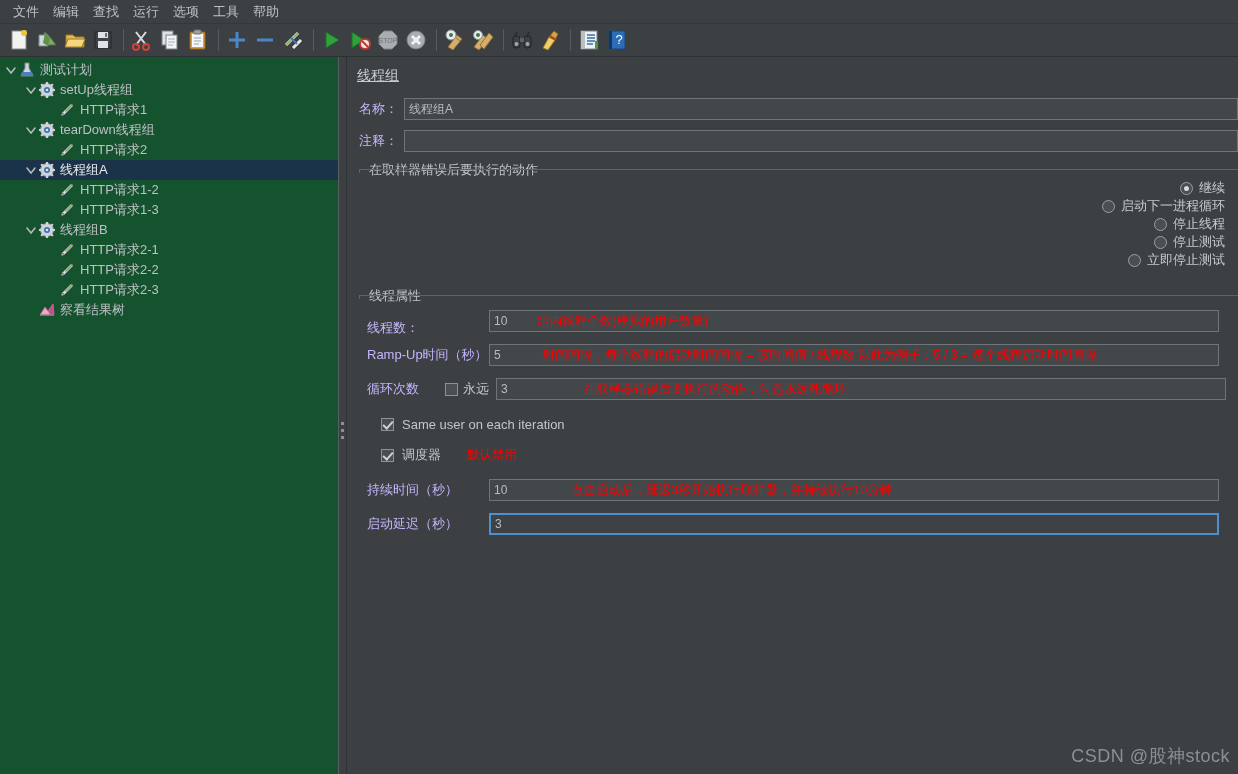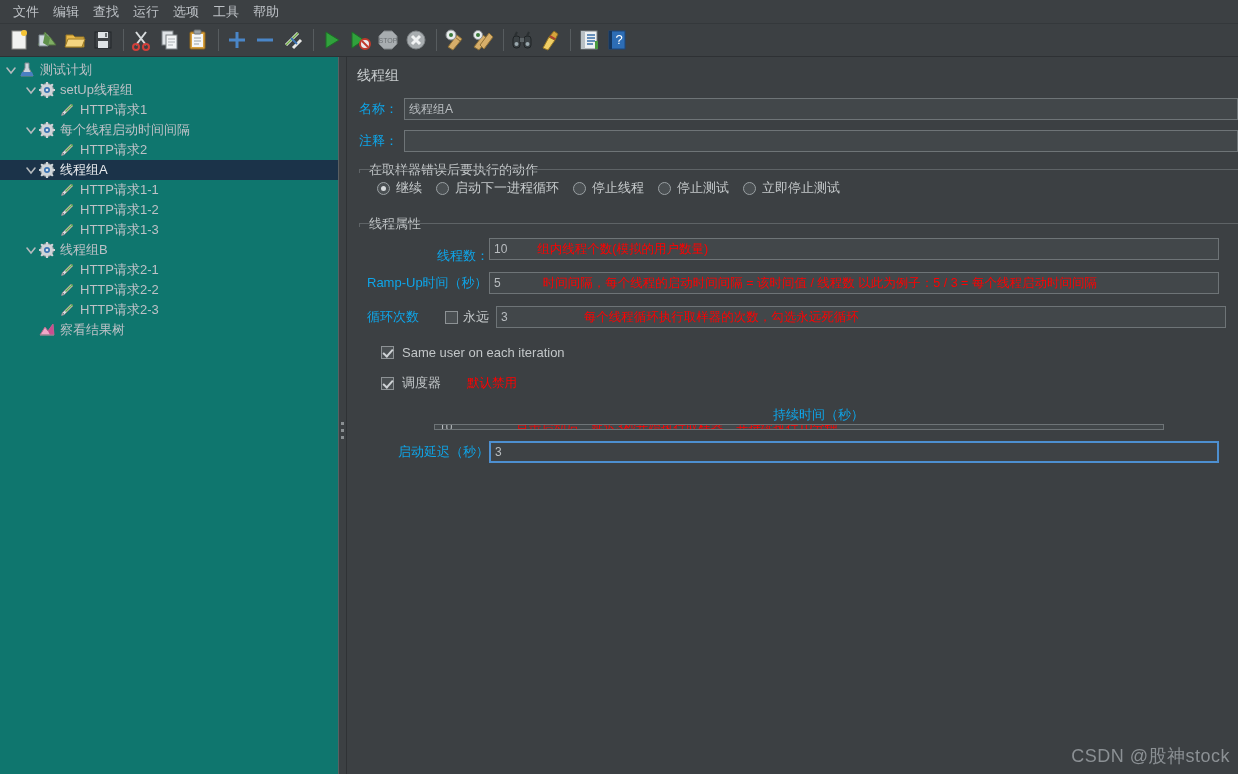--- a/index.html
+++ b/index.html
@@ -54,21 +54,21 @@
   
   #main {
     display: flex;
     height: 717px;
     background: #3c4043;
   }
 
   
   #tree-panel {
     width: 338px;
-    background: #0f766e;
+    background: #14532d;
     overflow: hidden;
     padding-top: 3px;
     flex: 0 0 338px;
   }
   .tree-row {
     height: 20px;
     display: flex;
     align-items: center;
     font-size: 13px;
     color: #bdc1c6;
@@ -122,33 +122,33 @@
     flex: 1 1 auto;
     background: #3c4043;
     overflow: hidden;
     position: relative;
     padding: 10px 0 0 8px;
   }
   #panel-title {
     color: #c8ccce;
     font-size: 14px;
     margin: 0 0 12px 2px;
+    text-decoration: underline;
   }
   .field-row {
     display: flex;
     align-items: center;
     margin-bottom: 8px;
     height: 24px;
   }
   .field-label {
-    color: #0ea5e9;
+    color: #c4b5fd;
     font-size: 13px;
     flex: 0 0 auto;
     white-space: nowrap;
-    text-align: right;
   }
   .txt {
     background: #42474a;
     border: 1px solid #6e7477;
     height: 22px;
     color: #b9bdc0;
     font-size: 12px;
     padding: 1px 4px;
     line-height: 20px;
     display: flex;
@@ -193,22 +193,23 @@
   }
   .gb-corner-l {
     position: absolute;
     left: 0; top: 8px;
     width: 1px; height: 4px;
     background: #5e6366;
   }
 
   .radios {
     display: flex;
-    align-items: flex-start;
+    align-items: flex-end;
     padding: 8px 0 4px 18px;
+    flex-direction: column;
   }
   .radio-wrap {
     display: flex;
     align-items: center;
     margin-right: 14px;
     font-size: 13px;
     color: #c6cacc;
     white-space: nowrap;
   }
   .radio {
@@ -484,21 +485,21 @@
           </svg>
         </span>
         <span class="ticon">
           <svg width="16" height="16" viewBox="0 0 16 16">
             <circle cx="8" cy="8" r="6.5" fill="#cfd4d8" stroke="#8a9096"></circle>
             <circle cx="8" cy="8" r="3" fill="#3b73b3"></circle>
             <circle cx="8" cy="8" r="1.3" fill="#dfe5ea"></circle>
             <path d="M8 0.5 v2.2 M8 13.3 v2.2 M0.5 8 h2.2 M13.3 8 h2.2 M2.8 2.8 l1.6 1.6 M11.6 11.6 l1.6 1.6 M13.2 2.8 l-1.6 1.6 M4.4 11.6 l-1.6 1.6" stroke="#cfd4d8" stroke-width="2.2" stroke-linecap="round"></path>
           </svg>
         </span>
-        <span class="tlabel">每个线程启动时间间隔</span>
+        <span class="tlabel">tearDown线程组</span>
       </div>
       <div class="tree-row">
         <span style="display: inline-block; width: 44px; flex: 0 0 44px;"></span>
         <span class="tw"></span>
         <span class="ticon">
           <svg width="16" height="16" viewBox="0 0 16 16">
             <path d="M2.5 13.5 l3 -1 L14 4 l-2 -2 L3.5 10.5 Z" fill="#d9dde0" stroke="#80868b"></path>
             <path d="M3.5 10.5 l2 2" stroke="#80868b"></path>
             <path d="M6 9 L13 2 l1 1 L7 10 Z" fill="#62b04a"></path>
           </svg>
@@ -514,32 +515,20 @@
         </span>
         <span class="ticon">
           <svg width="16" height="16" viewBox="0 0 16 16">
             <circle cx="8" cy="8" r="6.5" fill="#cfd4d8" stroke="#8a9096"></circle>
             <circle cx="8" cy="8" r="3" fill="#3b73b3"></circle>
             <circle cx="8" cy="8" r="1.3" fill="#dfe5ea"></circle>
             <path d="M8 0.5 v2.2 M8 13.3 v2.2 M0.5 8 h2.2 M13.3 8 h2.2 M2.8 2.8 l1.6 1.6 M11.6 11.6 l1.6 1.6 M13.2 2.8 l-1.6 1.6 M4.4 11.6 l-1.6 1.6" stroke="#cfd4d8" stroke-width="2.2" stroke-linecap="round"></path>
           </svg>
         </span>
         <span class="tlabel">线程组A</span>
-      </div>
-      <div class="tree-row">
-        <span style="display: inline-block; width: 44px; flex: 0 0 44px;"></span>
-        <span class="tw"></span>
-        <span class="ticon">
-          <svg width="16" height="16" viewBox="0 0 16 16">
-            <path d="M2.5 13.5 l3 -1 L14 4 l-2 -2 L3.5 10.5 Z" fill="#d9dde0" stroke="#80868b"></path>
-            <path d="M3.5 10.5 l2 2" stroke="#80868b"></path>
-            <path d="M6 9 L13 2 l1 1 L7 10 Z" fill="#62b04a"></path>
-          </svg>
-        </span>
-        <span class="tlabel">HTTP请求1-1</span>
       </div>
       <div class="tree-row">
         <span style="display: inline-block; width: 44px; flex: 0 0 44px;"></span>
         <span class="tw"></span>
         <span class="ticon">
           <svg width="16" height="16" viewBox="0 0 16 16">
             <path d="M2.5 13.5 l3 -1 L14 4 l-2 -2 L3.5 10.5 Z" fill="#d9dde0" stroke="#80868b"></path>
             <path d="M3.5 10.5 l2 2" stroke="#80868b"></path>
             <path d="M6 9 L13 2 l1 1 L7 10 Z" fill="#62b04a"></path>
           </svg>
@@ -701,37 +690,37 @@
             <span class="annot" style="margin-left:42px;">时间间隔，每个线程的启动时间间隔 = 该时间值 / 线程数    以此为例子：5 / 3 = 每个线程启动时间间隔</span>
           </div>
         </div>
 
         <div class="field-row" style="margin-bottom:10px;">
           <span class="field-label" style="padding-left:8px;">循环次数</span>
           <div class="cbox" style="margin-left:26px; margin-right:5px;"></div>
           <span class="cb-label">永远</span>
           <div class="txt" style="width:730px; margin-left:7px;">
             <span>3</span>
-            <span class="annot" style="margin-left:76px;">每个线程循环执行取样器的次数，勾选永远死循环</span>
+            <span class="annot" style="margin-left:76px;">在取样器错误后要执行的动作，勾选永远死循环</span>
           </div>
         </div>
 
         <div class="cb-row">
           <div class="cbox checked"></div>
           <span class="cb-label">Same user on each iteration</span>
         </div>
 
 
         <div class="cb-row" style="margin-bottom:10px;">
           <div class="cbox checked"></div>
           <span class="cb-label">调度器</span>
           <span class="annot" style="margin-left:26px;">默认禁用</span>
         </div>
 
-        <div class="field-row" style="margin-bottom:10px;flex-direction:column;">
+        <div class="field-row" style="margin-bottom:10px;">
           <span class="field-label" style="width:130px; padding-left:8px;">持续时间（秒）</span>
           <div class="txt" style="width:730px;">
             <span>10</span>
             <span class="annot" style="margin-left:64px;">点击启动后，延迟3秒开始执行取样器，并持续执行10分钟</span>
           </div>
         </div>
 
         <div class="field-row" style="margin-bottom:26px;">
           <span class="field-label" style="width:130px; padding-left:8px;">启动延迟（秒）</span>
           <div class="txt focused" style="width:730px;">

